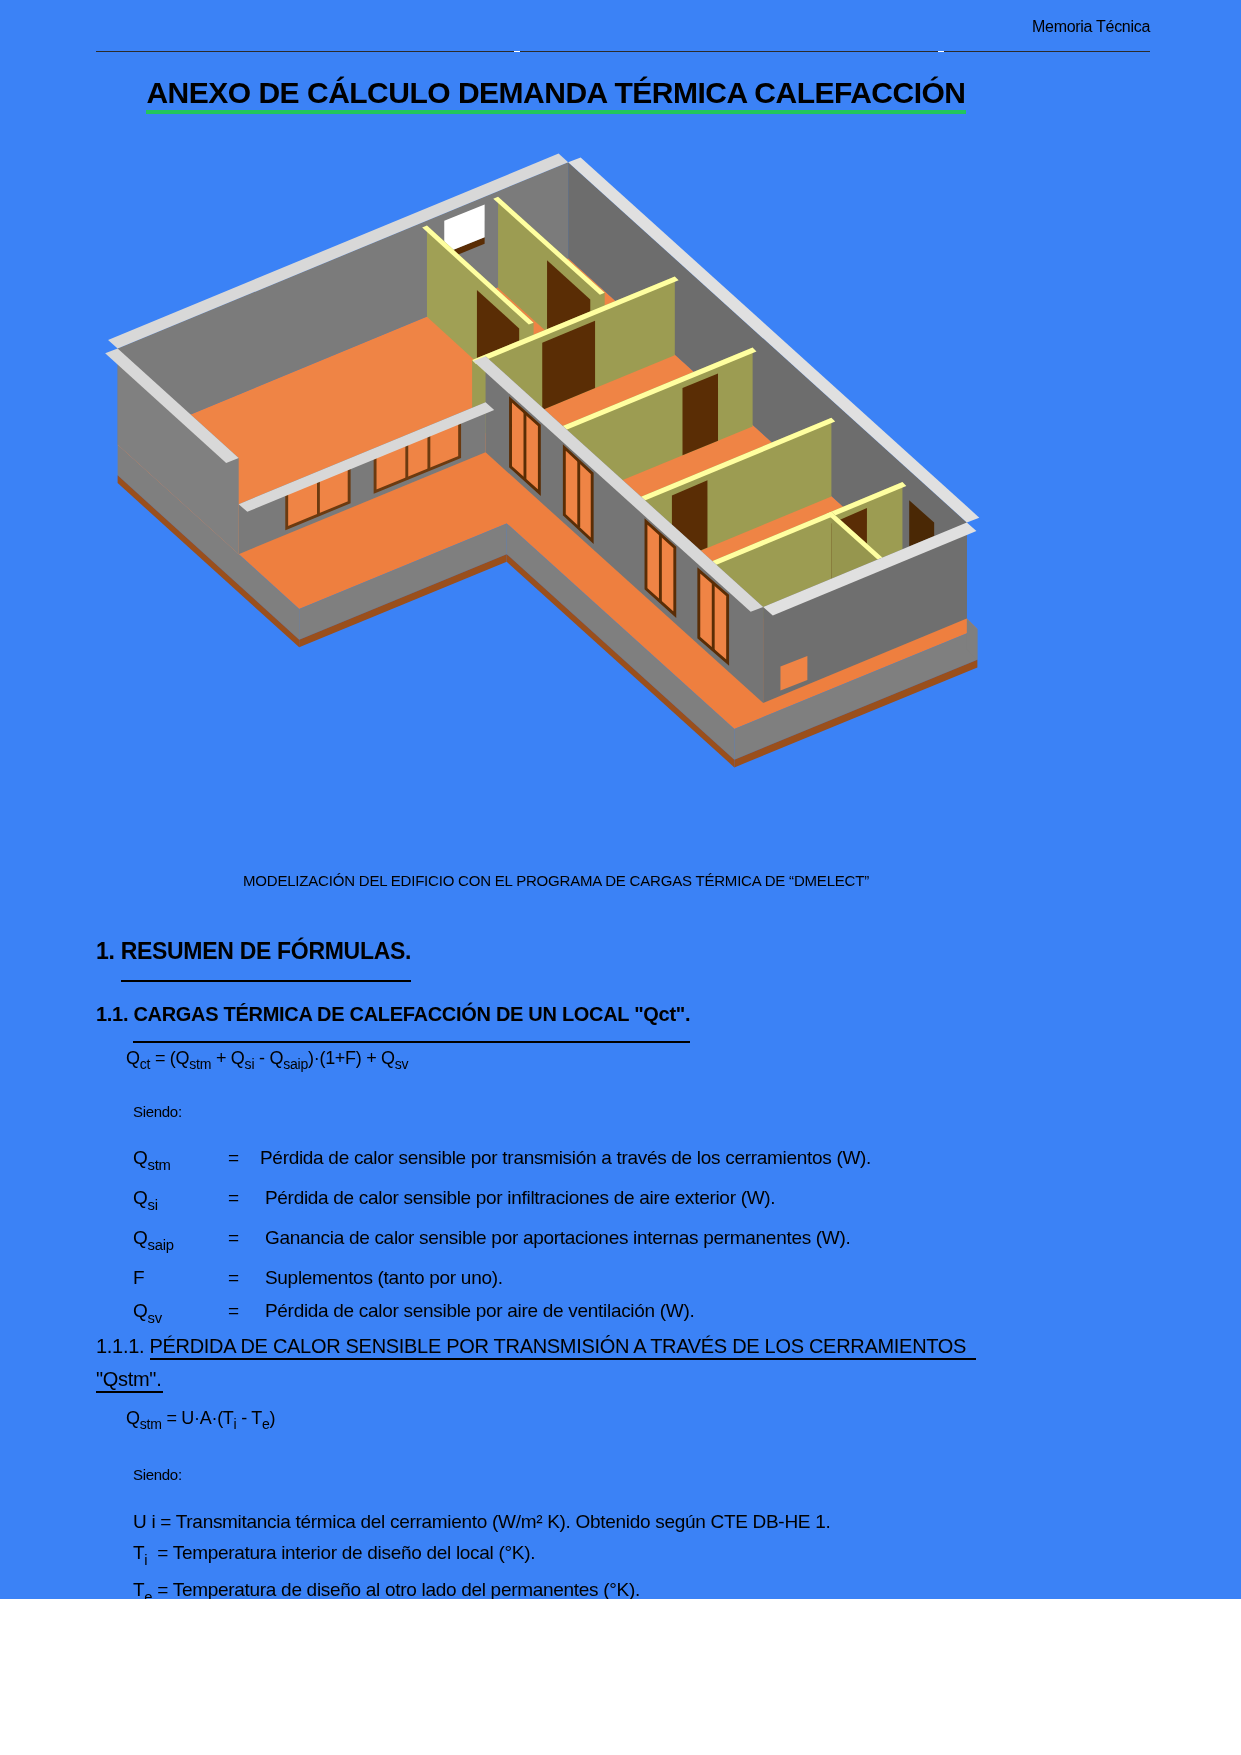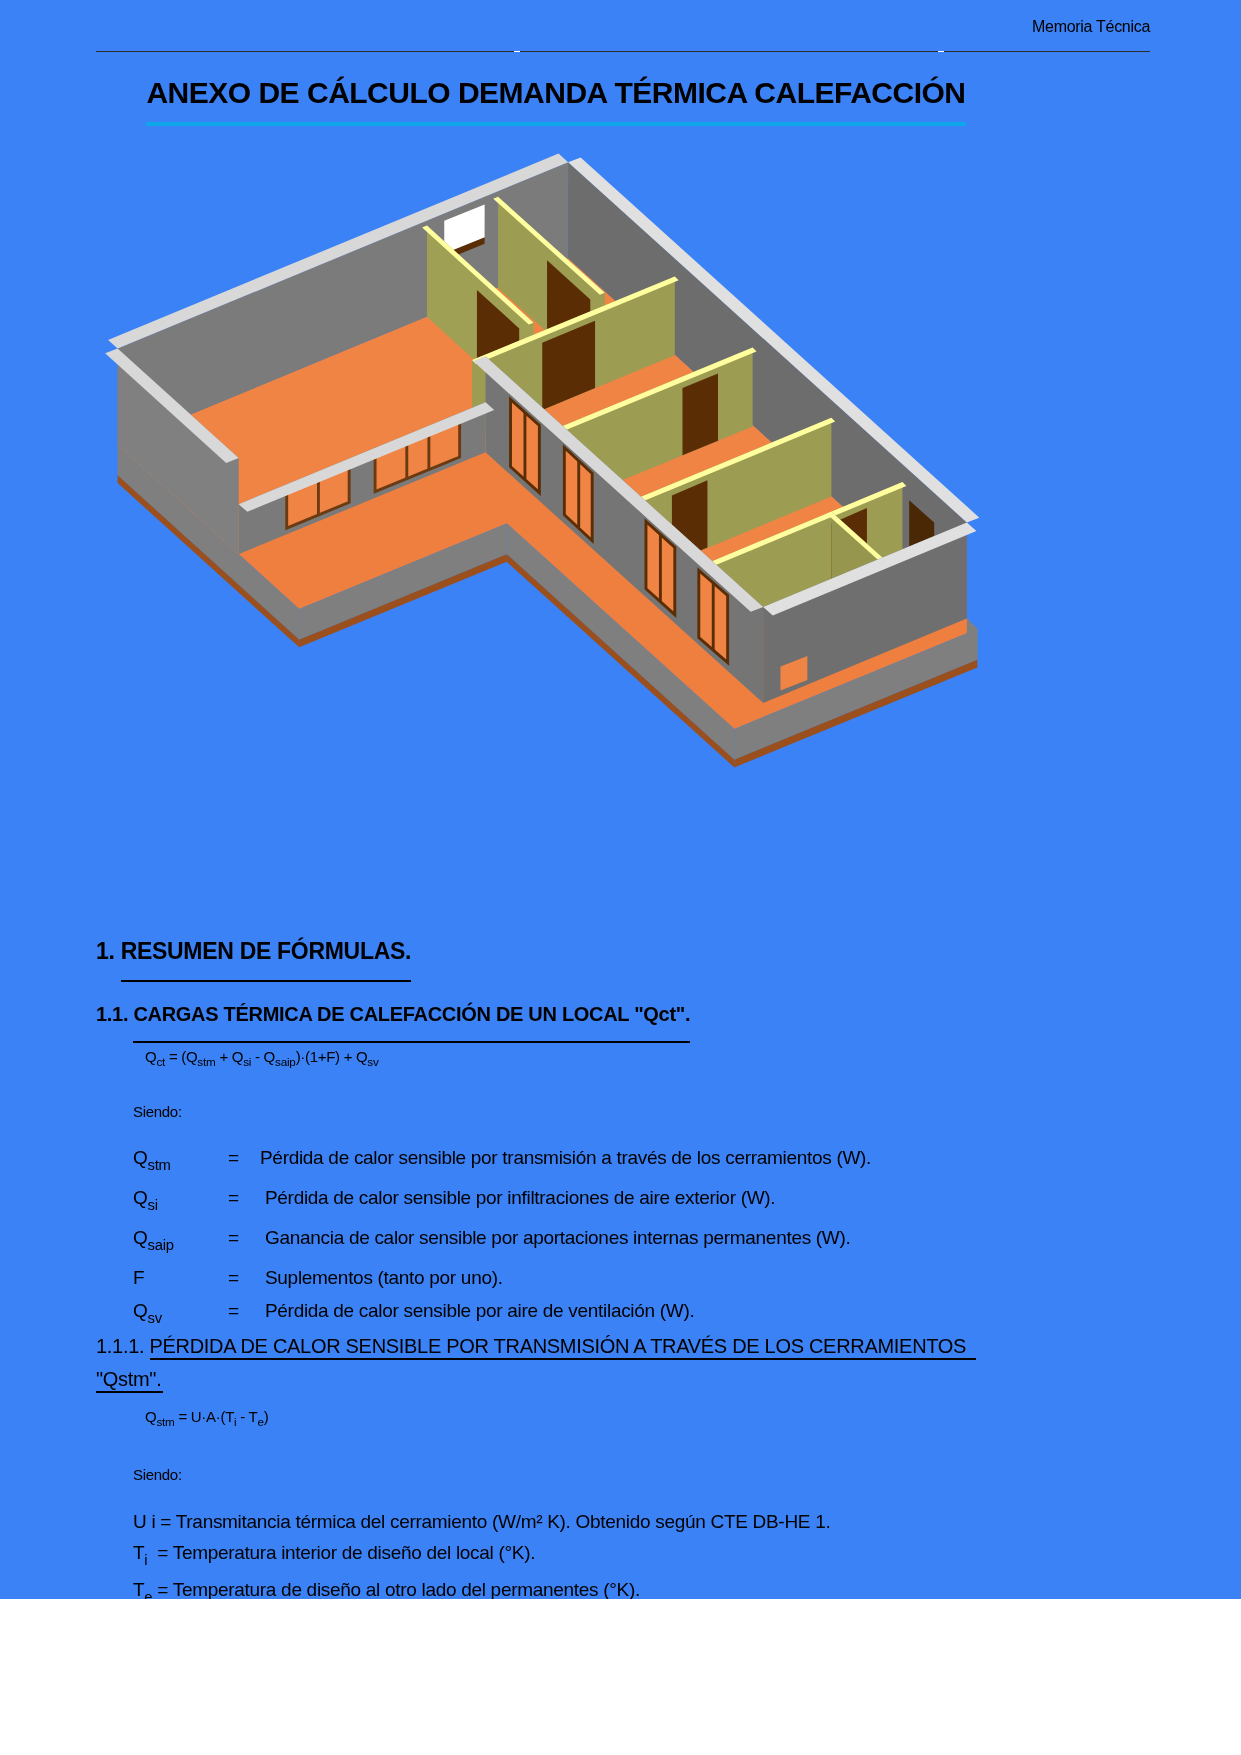--- a/index.html
+++ b/index.html
@@ -10,34 +10,34 @@
   .header-label { position:absolute; top:18px; right:91px; font-size:16px; }
   .rule { position:absolute; left:96px; right:91px; height:2px;
           background:repeating-linear-gradient(to right,#2b2b2b 0 418px,transparent 418px 423px);
           background-size:100% 1px; background-repeat:no-repeat; border-top:1px solid #2b2b2b; border-top:0; }
   .rule-inner { width:100%; height:1px; background:repeating-linear-gradient(to right,#2b2b2b 0 418px,#fff 418px 424px); }
   .header-rule { top:51px; }
   .footer-rule { top:1699px; }
 
   .center-col { position:absolute; left:96px; width:920px; text-align:center; }
   .doc-title { top:76px; font-size:30px; font-weight:700; letter-spacing:-0.5px; }
-  .doc-title .u { display:inline-block; border-bottom:4px solid #0ea5e9; padding-bottom:12px; }
+  .doc-title .u { display:inline-block; border-bottom:4px solid #22c55e; padding-bottom:0; }
 
   .figure-wrap { position:absolute; top:143px; left:98px; width:900px; }
   .figure-wrap svg { display:block; width:900px; height:634px; }
   .caption { top:872px; font-size:15px; letter-spacing:-0.2px; }
 
   .h1 { position:absolute; left:96px; top:938px; font-size:23px; font-weight:700; }
   .h1 .u, .h2 .u { border-bottom:2.5px solid #000; padding-bottom:16px; }
   .h2 { position:absolute; left:96px; top:1003px; font-size:20px; font-weight:700; }
   .h3 { position:absolute; left:96px; top:1330px; width:970px; font-size:20px; font-weight:400; line-height:33px; }
   .h3 .u { border-bottom:2px solid #000; padding-bottom:1px; padding-right:10px; }
   .h3 .u2 { border-bottom:2px solid #000; padding-bottom:1px; padding-right:2px; }
 
-  .formula { position:absolute; left:145px; font-size:15px;text-align:right; }
+  .formula { position:absolute; left:126px; font-size:18px;text-align:right; }
   .f1 { top:1048px; }
   .f2 { top:1408px; }
   .sub { font-size:0.78em; vertical-align:-0.38em; letter-spacing:-0.2px; }
   .siendo { position:absolute; left:133px; font-size:15px; }
   .s1 { top:1103px; }
   .s2 { top:1466px; }
 
   .defs1 { position:absolute; left:133px; top:1146px; width:960px; font-size:19px; }
   .def-row { display:flex; align-items:baseline; margin-bottom:9.5px; line-height:23px; }
   .def-term { width:95px; flex:0 0 95px; }
@@ -151,20 +151,21 @@
 
       <g>
         <polygon points="20,214 489,20 479,11 10,205" fill="#d8d8d8"></polygon>
         <polygon points="489,20 904,395 917,390 502,15" fill="#e0e0e0"></polygon>
         <polygon points="403,222 692,483 679,488 390,227" fill="#d8d8d8"></polygon>
         <polygon points="692,483 904,395 914,404 702,492" fill="#e0e0e0"></polygon>
       </g>
     </svg>
   </div>
 
+  <div class="center-col caption">MODELIZACIÓN DEL EDIFICIO CON EL PROGRAMA DE CARGAS TÉRMICA DE “DMELECT”</div>
 
   <div class="h1"><span>1. </span><span class="u">RESUMEN DE FÓRMULAS.</span></div>
 
   <div class="h2"><span>1.1. </span><span class="u">CARGAS TÉRMICA DE CALEFACCIÓN DE UN LOCAL "Qct".</span></div>
 
   <div class="formula f1"><span>Q</span><span class="sub">ct</span><span> = (Q</span><span class="sub">stm</span><span> + Q</span><span class="sub">si</span><span> - Q</span><span class="sub">saip</span><span>)·(1+F) + Q</span><span class="sub">sv</span></div>
 
   <div class="siendo s1">Siendo:</div>
 
   <div class="defs1">

